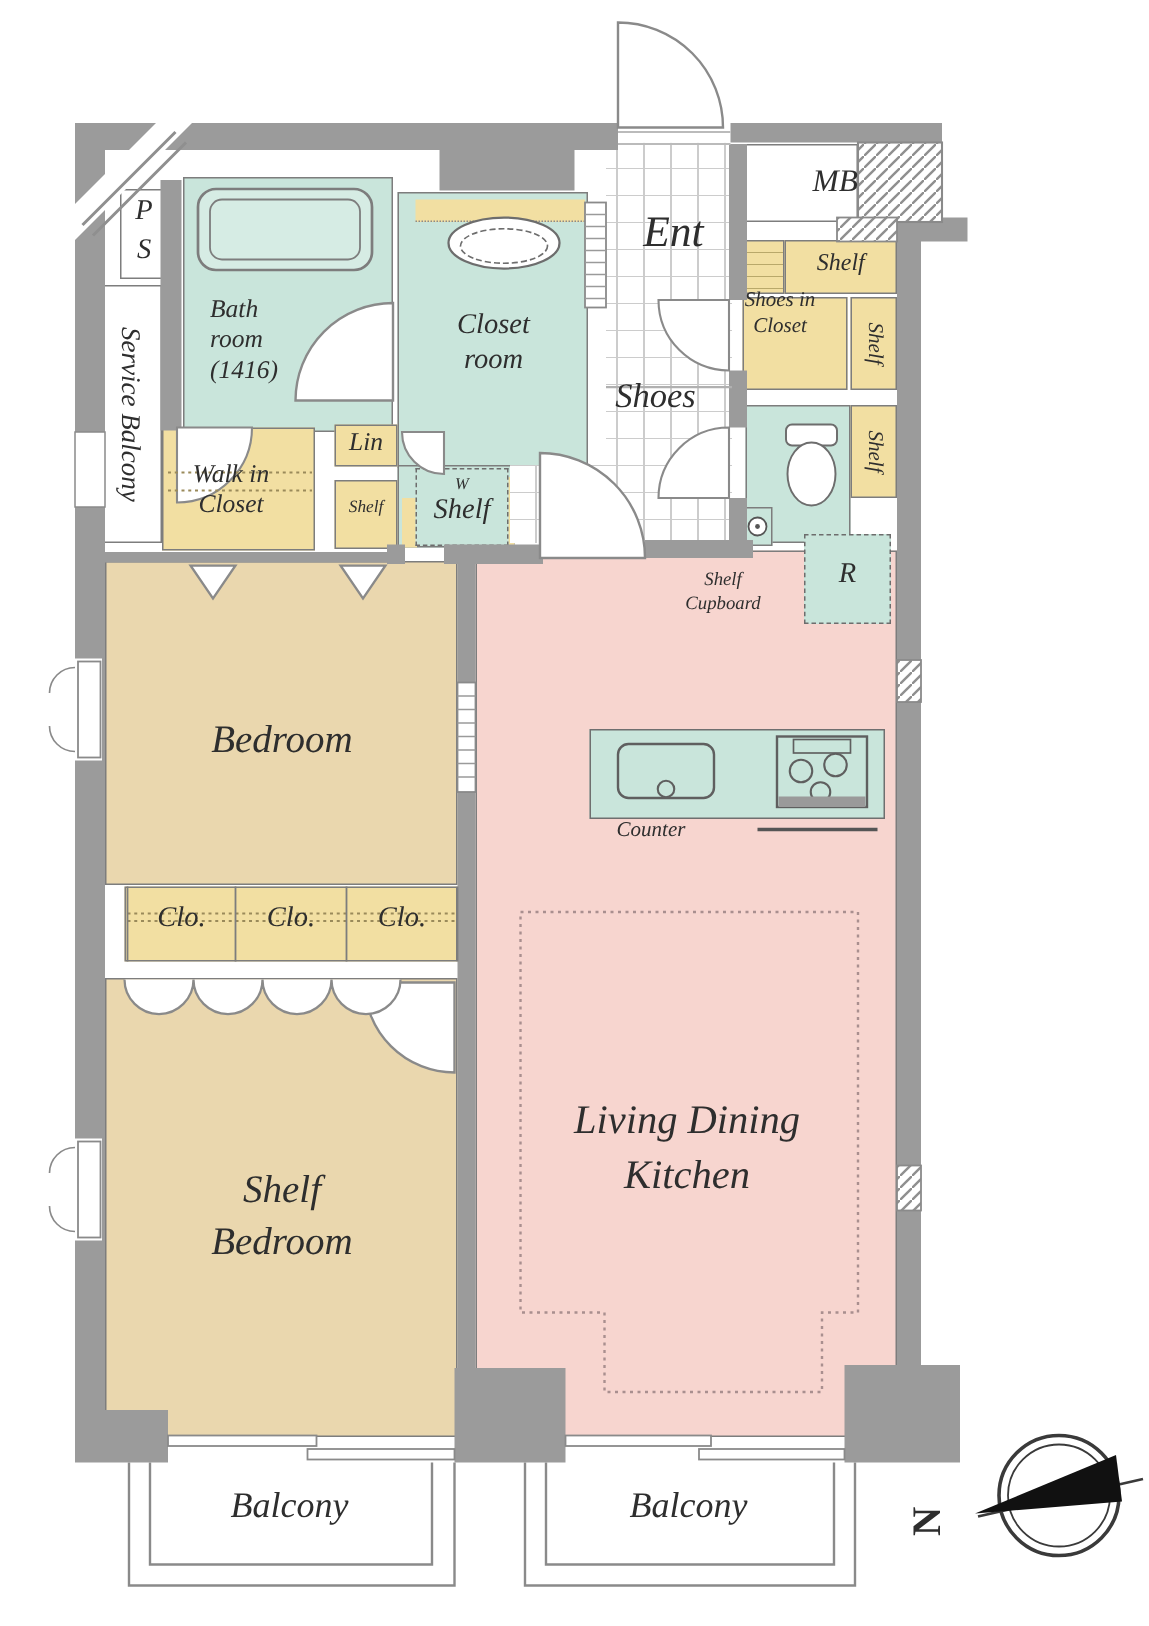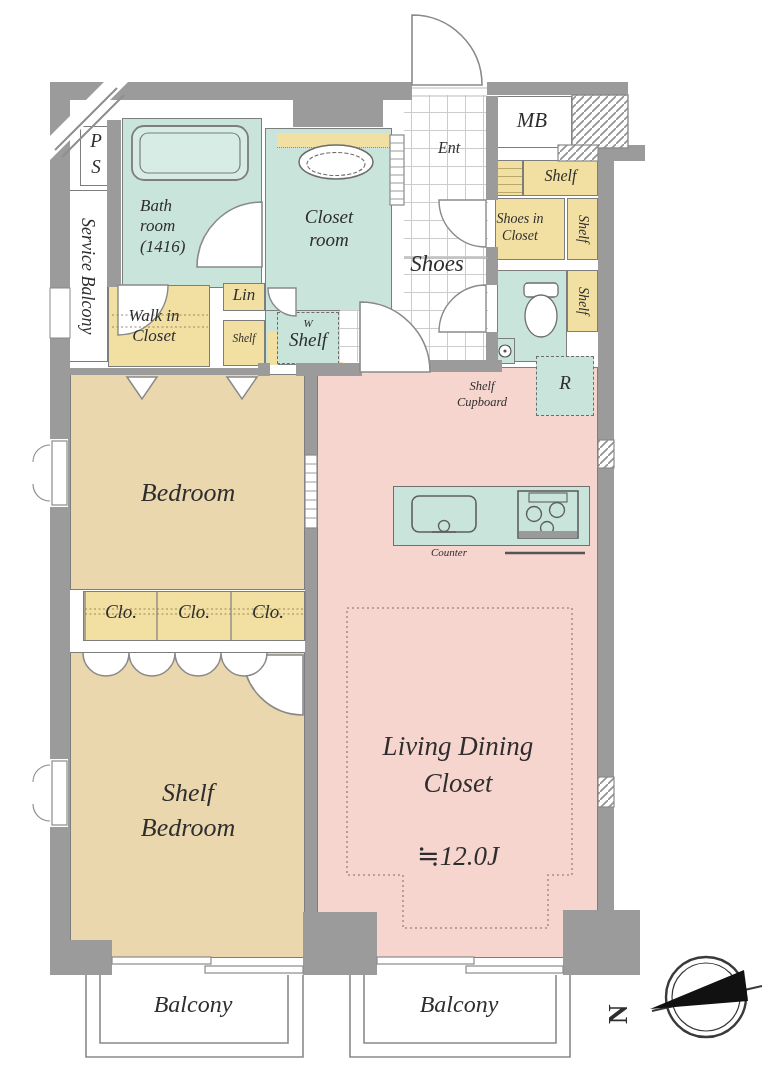--- a/index.html
+++ b/index.html
@@ -180,25 +180,25 @@
   </svg>
 
   <div class="lbl" style="left:80px;top:128px;width:32px;font-size:19px;line-height:1.35;">P
 S</div>
   <div class="vlbl" style="left:68px;top:192px;width:38px;height:168px;font-size:18px;">Service Balcony</div>
   <div class="lbl" style="left:126px;top:196px;width:92px;font-size:17px;text-align:left;padding-left:14px;">Bath
 room
 (1416)</div>
   <div class="lbl" style="left:268px;top:206px;width:122px;font-size:19px;">Closet
 room</div>
-  <div class="lbl" style="left:410px;top:138px;width:78px;font-size:16px;">Ent</div>
+  <div class="lbl" style="left:410px;top:138px;width:78px;font-size:29px;">Ent</div>
   <div class="lbl" style="left:394px;top:250px;width:86px;font-size:23px;">Shoes</div>
-  <div class="lbl" style="left:492px;top:108px;width:80px;font-size:21px;">MB</div>
+  <div class="lbl" style="left:492px;top:108px;width:80px;font-size:21px;text-align:right;">MB</div>
   <div class="lbl" style="left:523px;top:166px;width:75px;font-size:16px;">Shelf</div>
-  <div class="lbl" style="left:495px;top:211px;width:50px;font-size:14px;">Shoes in
+  <div class="lbl" style="left:495px;top:193px;width:50px;font-size:14px;">Shoes in
 Closet</div>
   <div class="vlbl" style="left:567px;top:200px;width:31px;height:58px;font-size:14px;">Shelf</div>
   <div class="vlbl" style="left:567px;top:272px;width:31px;height:58px;font-size:14px;">Shelf</div>
   <div class="lbl" style="left:223px;top:285px;width:42px;font-size:17px;">Lin</div>
   <div class="lbl" style="left:108px;top:306px;width:92px;font-size:17px;">Walk in
 Closet</div>
   <div class="lbl" style="left:223px;top:332px;width:42px;font-size:11.5px;">Shelf</div>
   <div class="lbl" style="left:277px;top:317px;width:62px;font-size:11px;">W</div>
   <div class="lbl" style="left:277px;top:329px;width:62px;font-size:19px;">Shelf</div>
   <div class="lbl" style="left:447px;top:379px;width:70px;font-size:12.5px;line-height:1.25;">Shelf
@@ -213,21 +213,20 @@
   <div class="lbl" style="left:157px;top:601px;width:74px;font-size:19px;">Clo.</div>
   <div class="lbl" style="left:231px;top:601px;width:74px;font-size:19px;">Clo.</div>
 
   <div class="lbl" style="left:88px;top:740px;width:200px;font-size:26px;line-height:1.35;">
     <div>Shelf
 Bedroom</div>
   </div>
 
   <div class="lbl" style="left:330px;top:692px;width:256px;font-size:27px;line-height:1.35;">
     <div>Living Dining
-Closet</div>
-    <div>≒12.0J</div>
+Kitchen</div>
   </div>
 
-  <div class="lbl" style="left:410px;top:546px;width:78px;font-size:11px;">Counter</div>
+  <div class="lbl" style="left:395px;top:546px;width:78px;font-size:14px;">Counter</div>
   <div class="lbl" style="left:138px;top:990px;width:110px;font-size:24px;">Balcony</div>
   <div class="lbl" style="left:404px;top:990px;width:110px;font-size:24px;">Balcony</div>
   <div class="lbl" style="left:600px;top:998px;width:36px;font-size:27px;font-style:normal;font-weight:600;transform:rotate(-90deg);">N</div>
 </div>
 
 </body></html>

